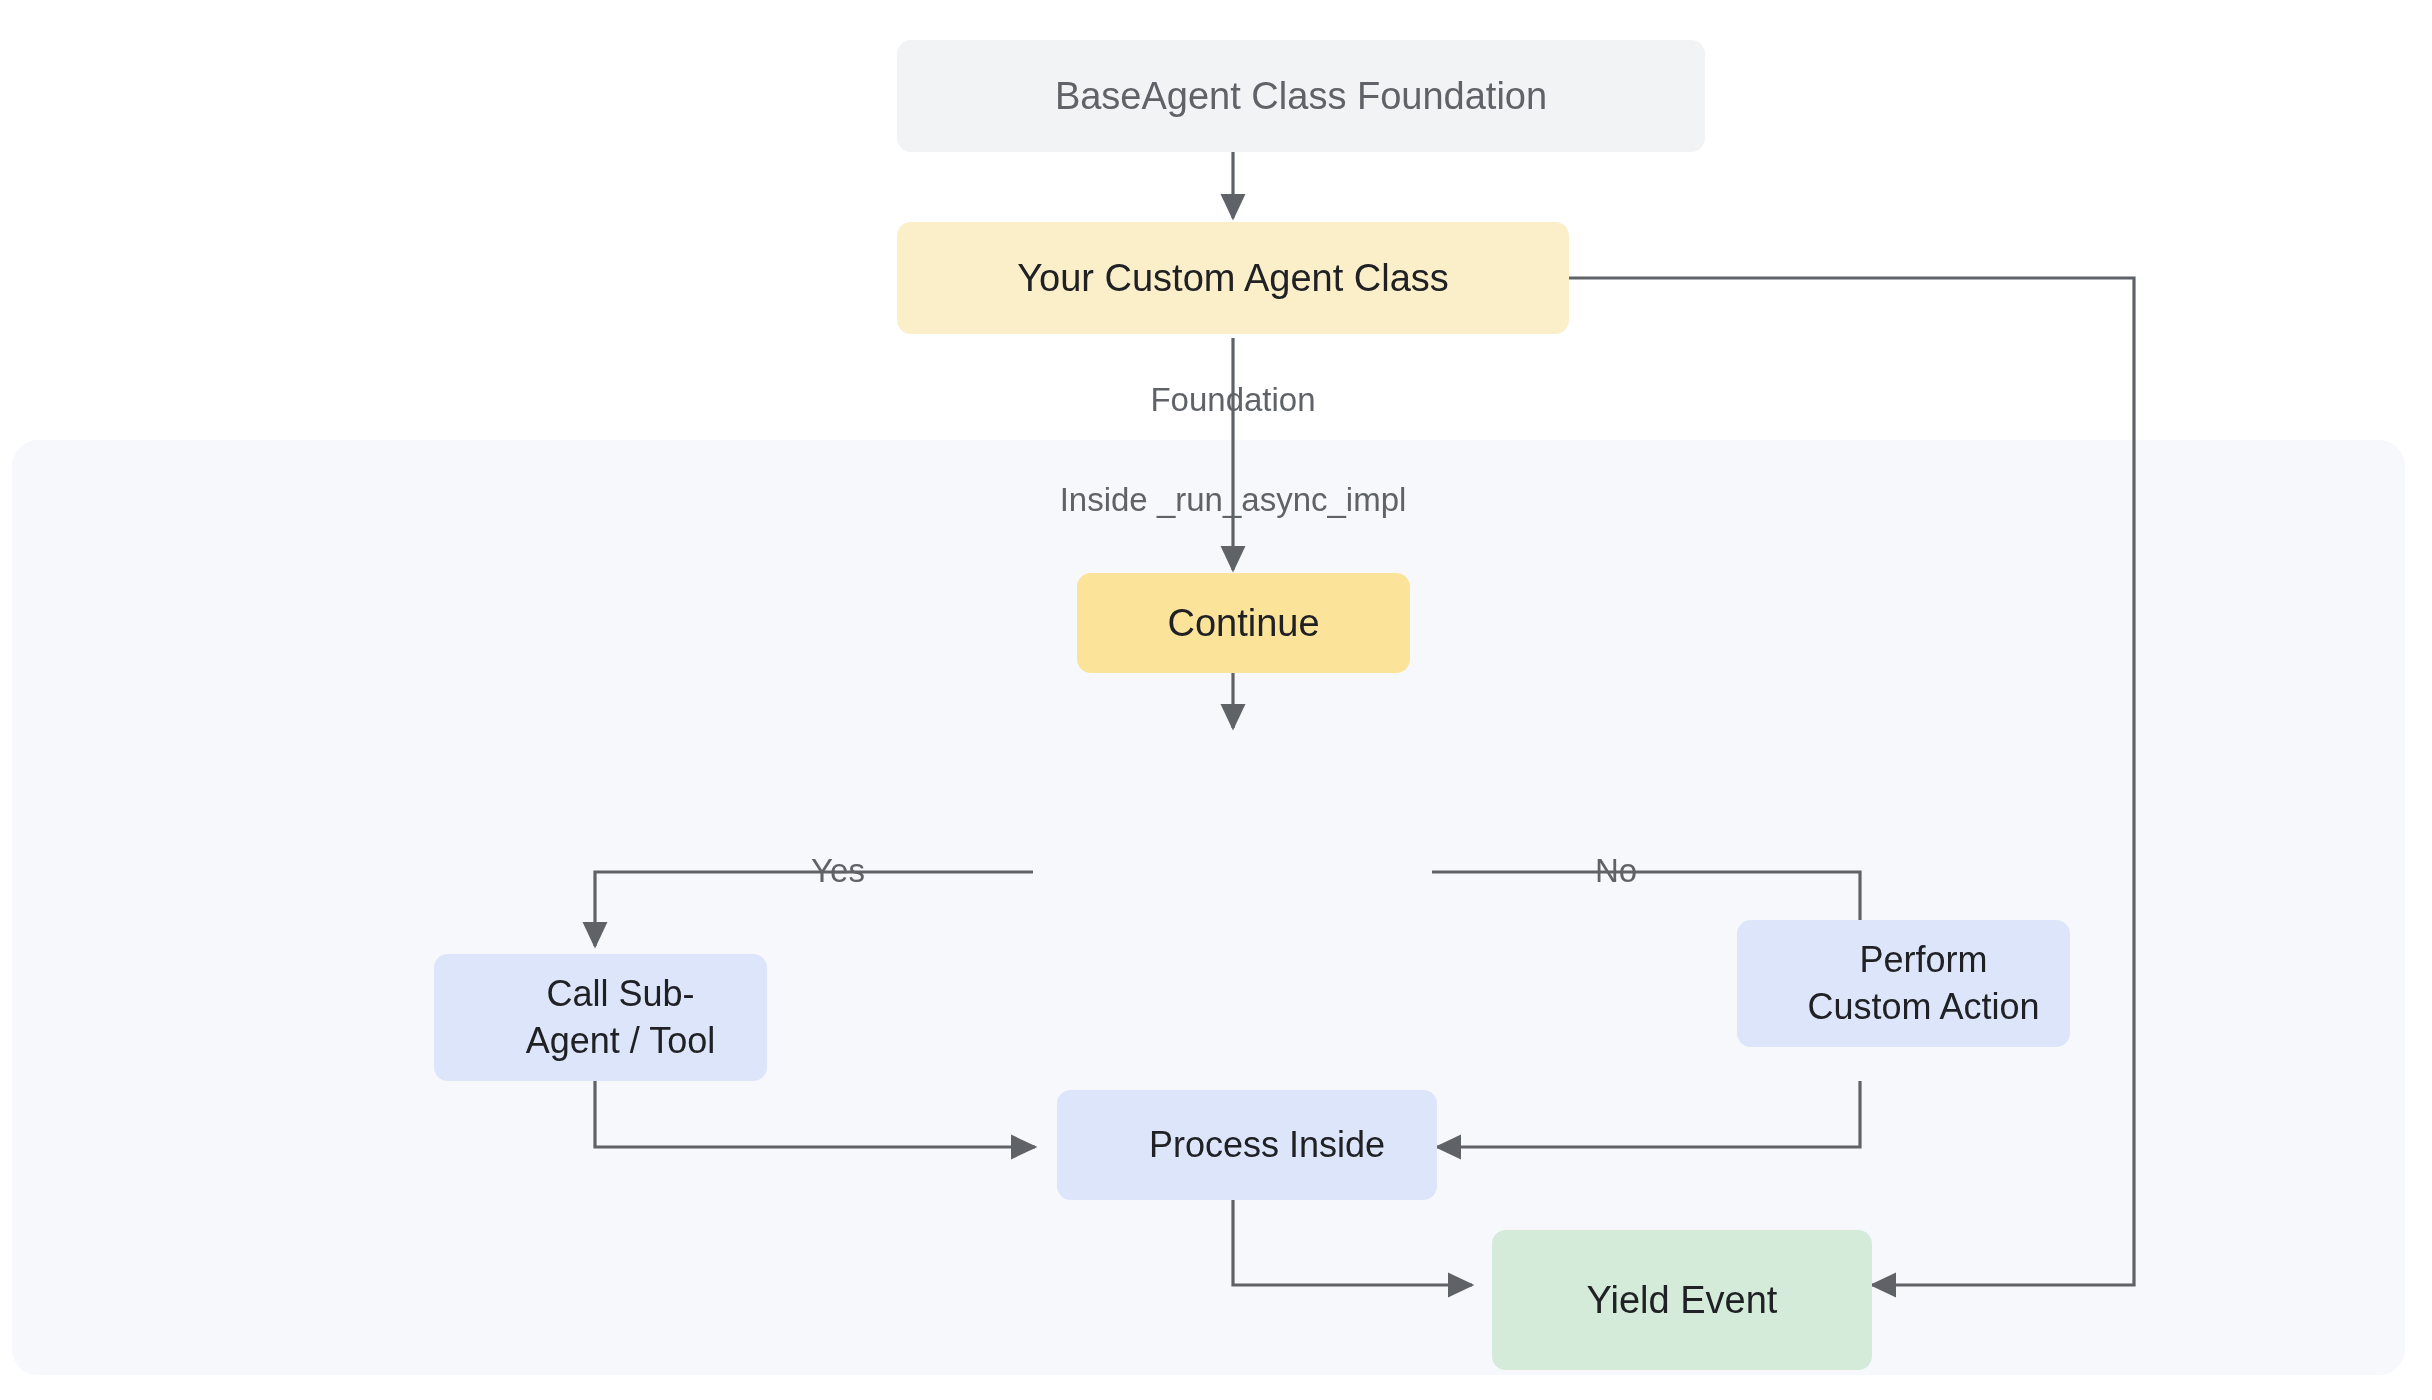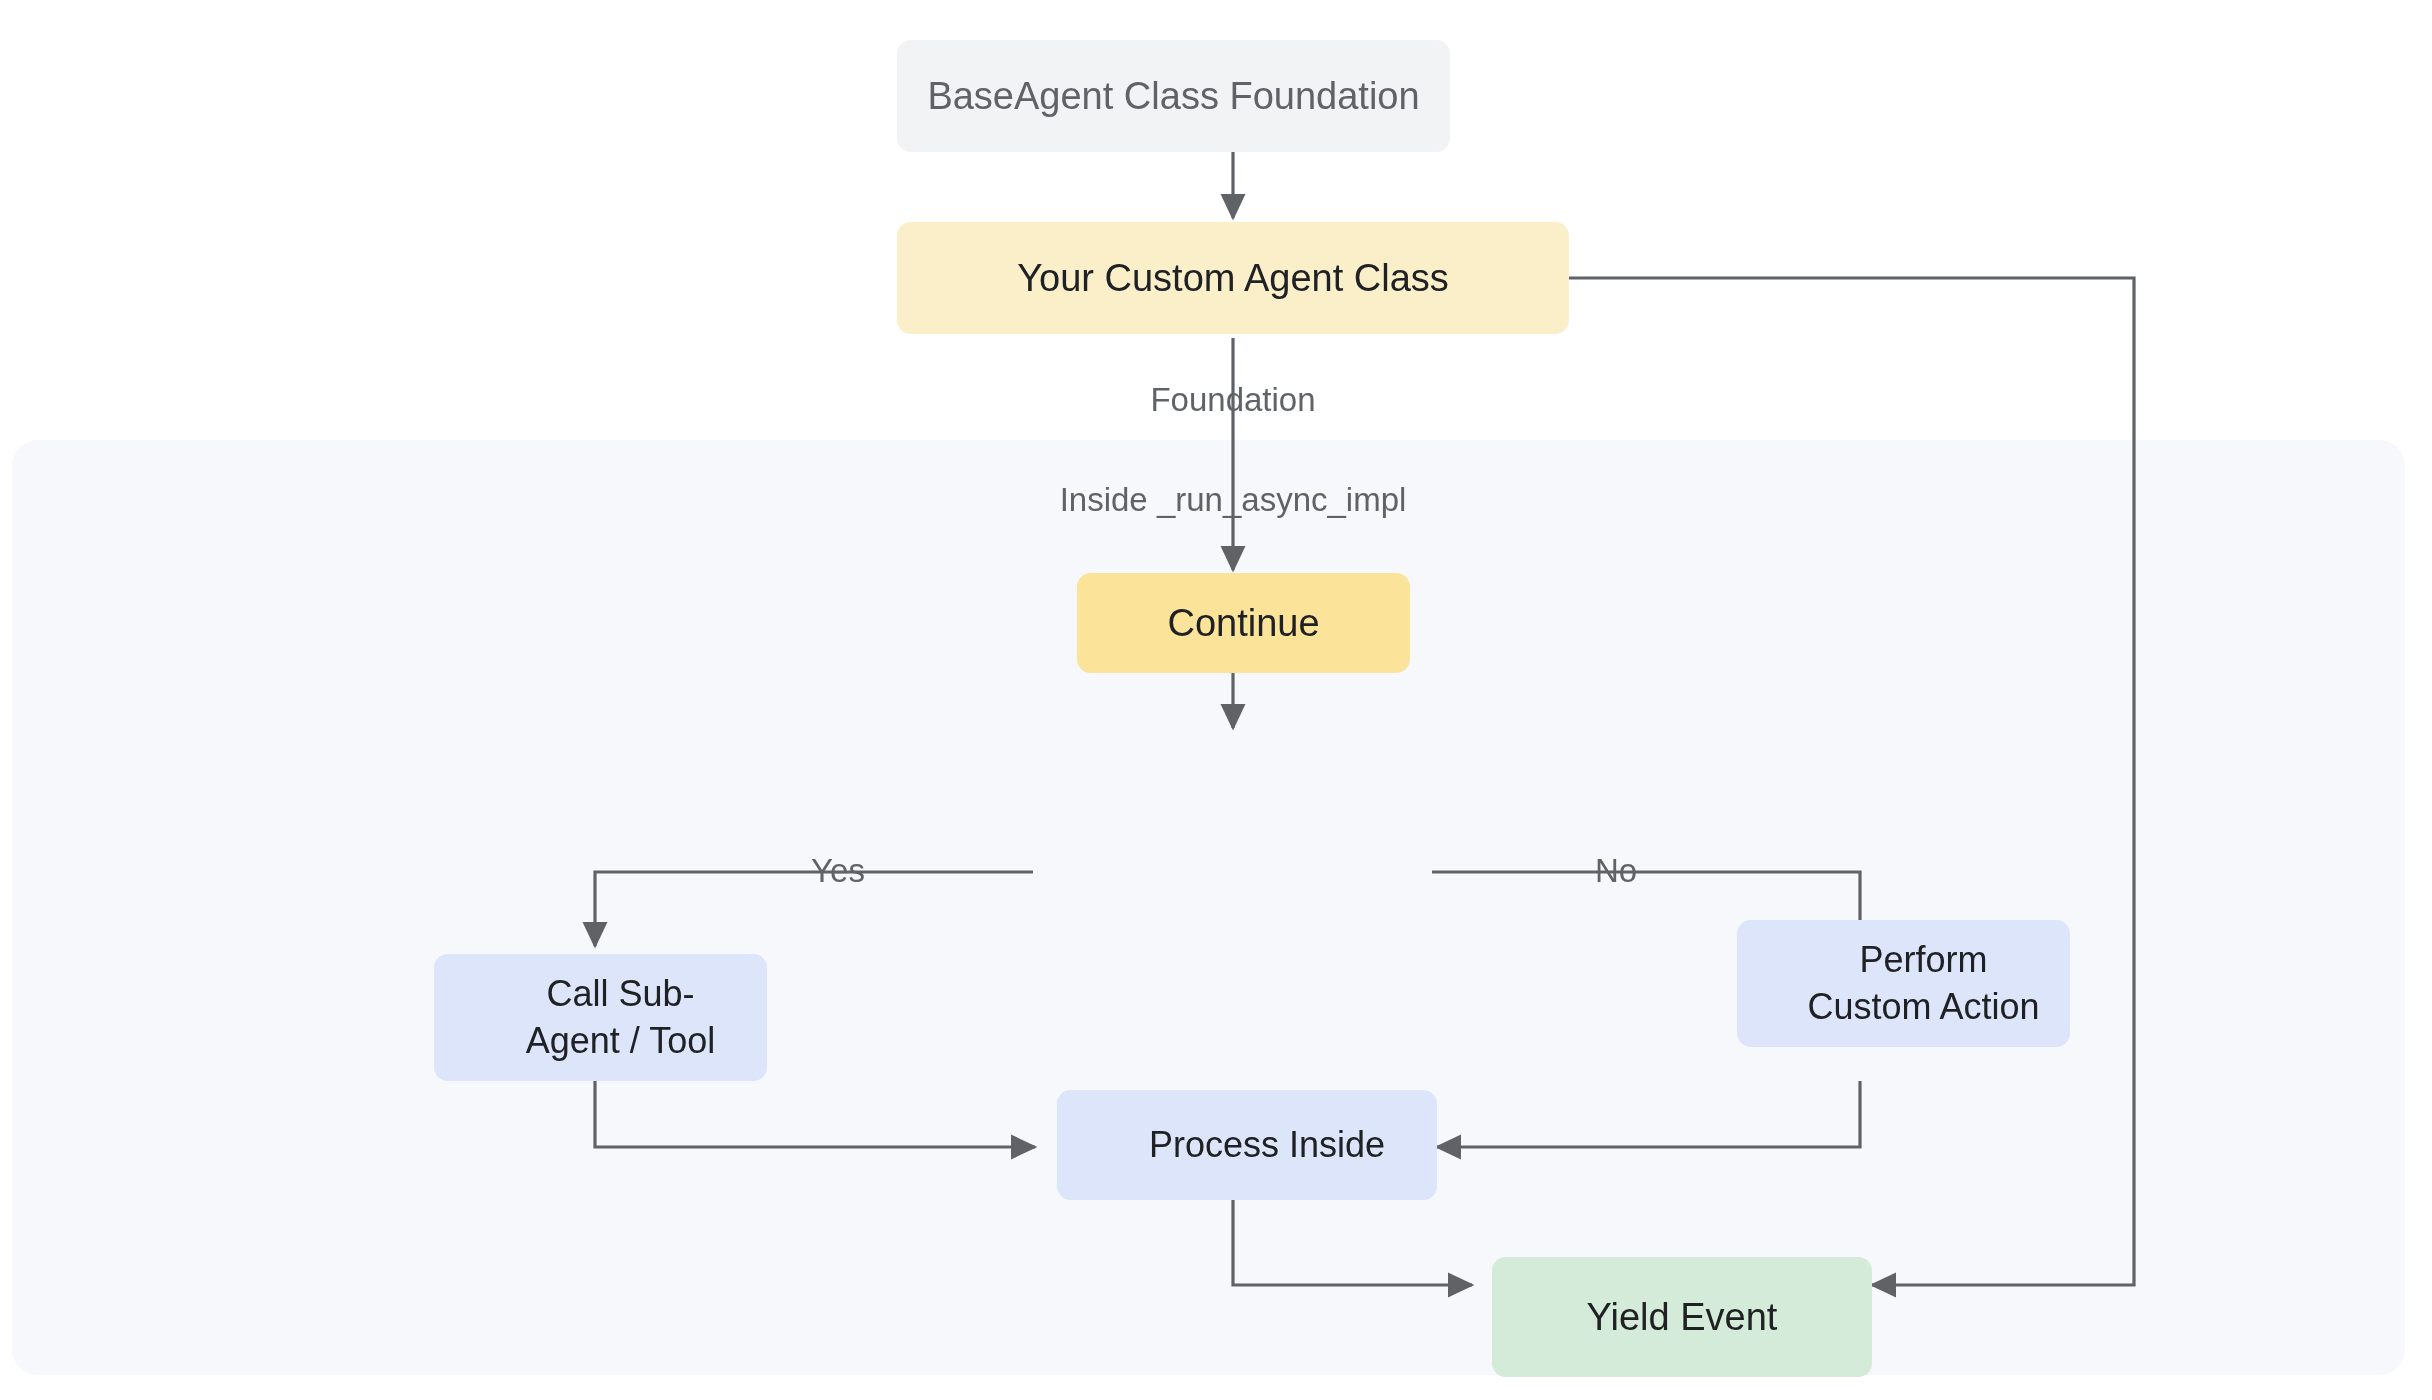--- a/index.html
+++ b/index.html
@@ -123,21 +123,21 @@
 
     <path d="M 595 1081 L 595 1147 L 1035 1147" stroke="#5F6368" stroke-width="3.2" fill="none" marker-end="url(#arrow)"></path>
 
     <path d="M 1860 1081 L 1860 1147 L 1437 1147" stroke="#5F6368" stroke-width="3.2" fill="none" marker-end="url(#arrow)"></path>
 
     <path d="M 1233 1200 L 1233 1285 L 1472 1285" stroke="#5F6368" stroke-width="3.2" fill="none" marker-end="url(#arrow)"></path>
 
     <path d="M 1568 278 L 2134 278 L 2134 1285 L 1872 1285" stroke="#5F6368" stroke-width="3.2" fill="none" marker-end="url(#arrow)"></path>
   </svg>
 
-  <div class="node node-base" style="left:897px; top:40px; width:553px; height:112px;">BaseAgent Class Foundation</div>
+  <div class="node node-base" style="left:897px; top:40px; width:808px; height:112px;">BaseAgent Class Foundation</div>
 
   <div class="node node-custom" style="left:897px; top:222px; width:672px; height:112px;">Your Custom Agent Class</div>
 
   <div class="edge-label" style="left:1233px; top:400px;">Foundation</div>
 
   <div class="edge-label" style="left:1233px; top:500px;">Inside _run_async_impl</div>
 
   <div class="node node-continue" style="left:1065px; top:573px; width:333px; height:100px;margin-left:12px;">Continue</div>
 
 
@@ -146,15 +146,15 @@
   <div class="edge-label" style="left:1616px; top:871px;">No</div>
 
   <div class="node node-process" style="left:434px; top:954px; width:333px; height:127px;">Call Sub-
 Agent / Tool</div>
 
   <div class="node node-process" style="left:1715px; top:920px; width:333px; height:127px;margin-left:22px;">Perform
 Custom Action</div>
 
   <div class="node node-process" style="left:1057px; top:1090px; width:380px; height:110px;">Process Inside</div>
 
-  <div class="node node-yield" style="left:1492px; top:1230px; width:380px; height:120px;margin-top:27px;">Yield Event</div>
+  <div class="node node-yield" style="left:1492px; top:1230px; width:380px; height:140px;">Yield Event</div>
 
 </div>
 
 </body></html>

